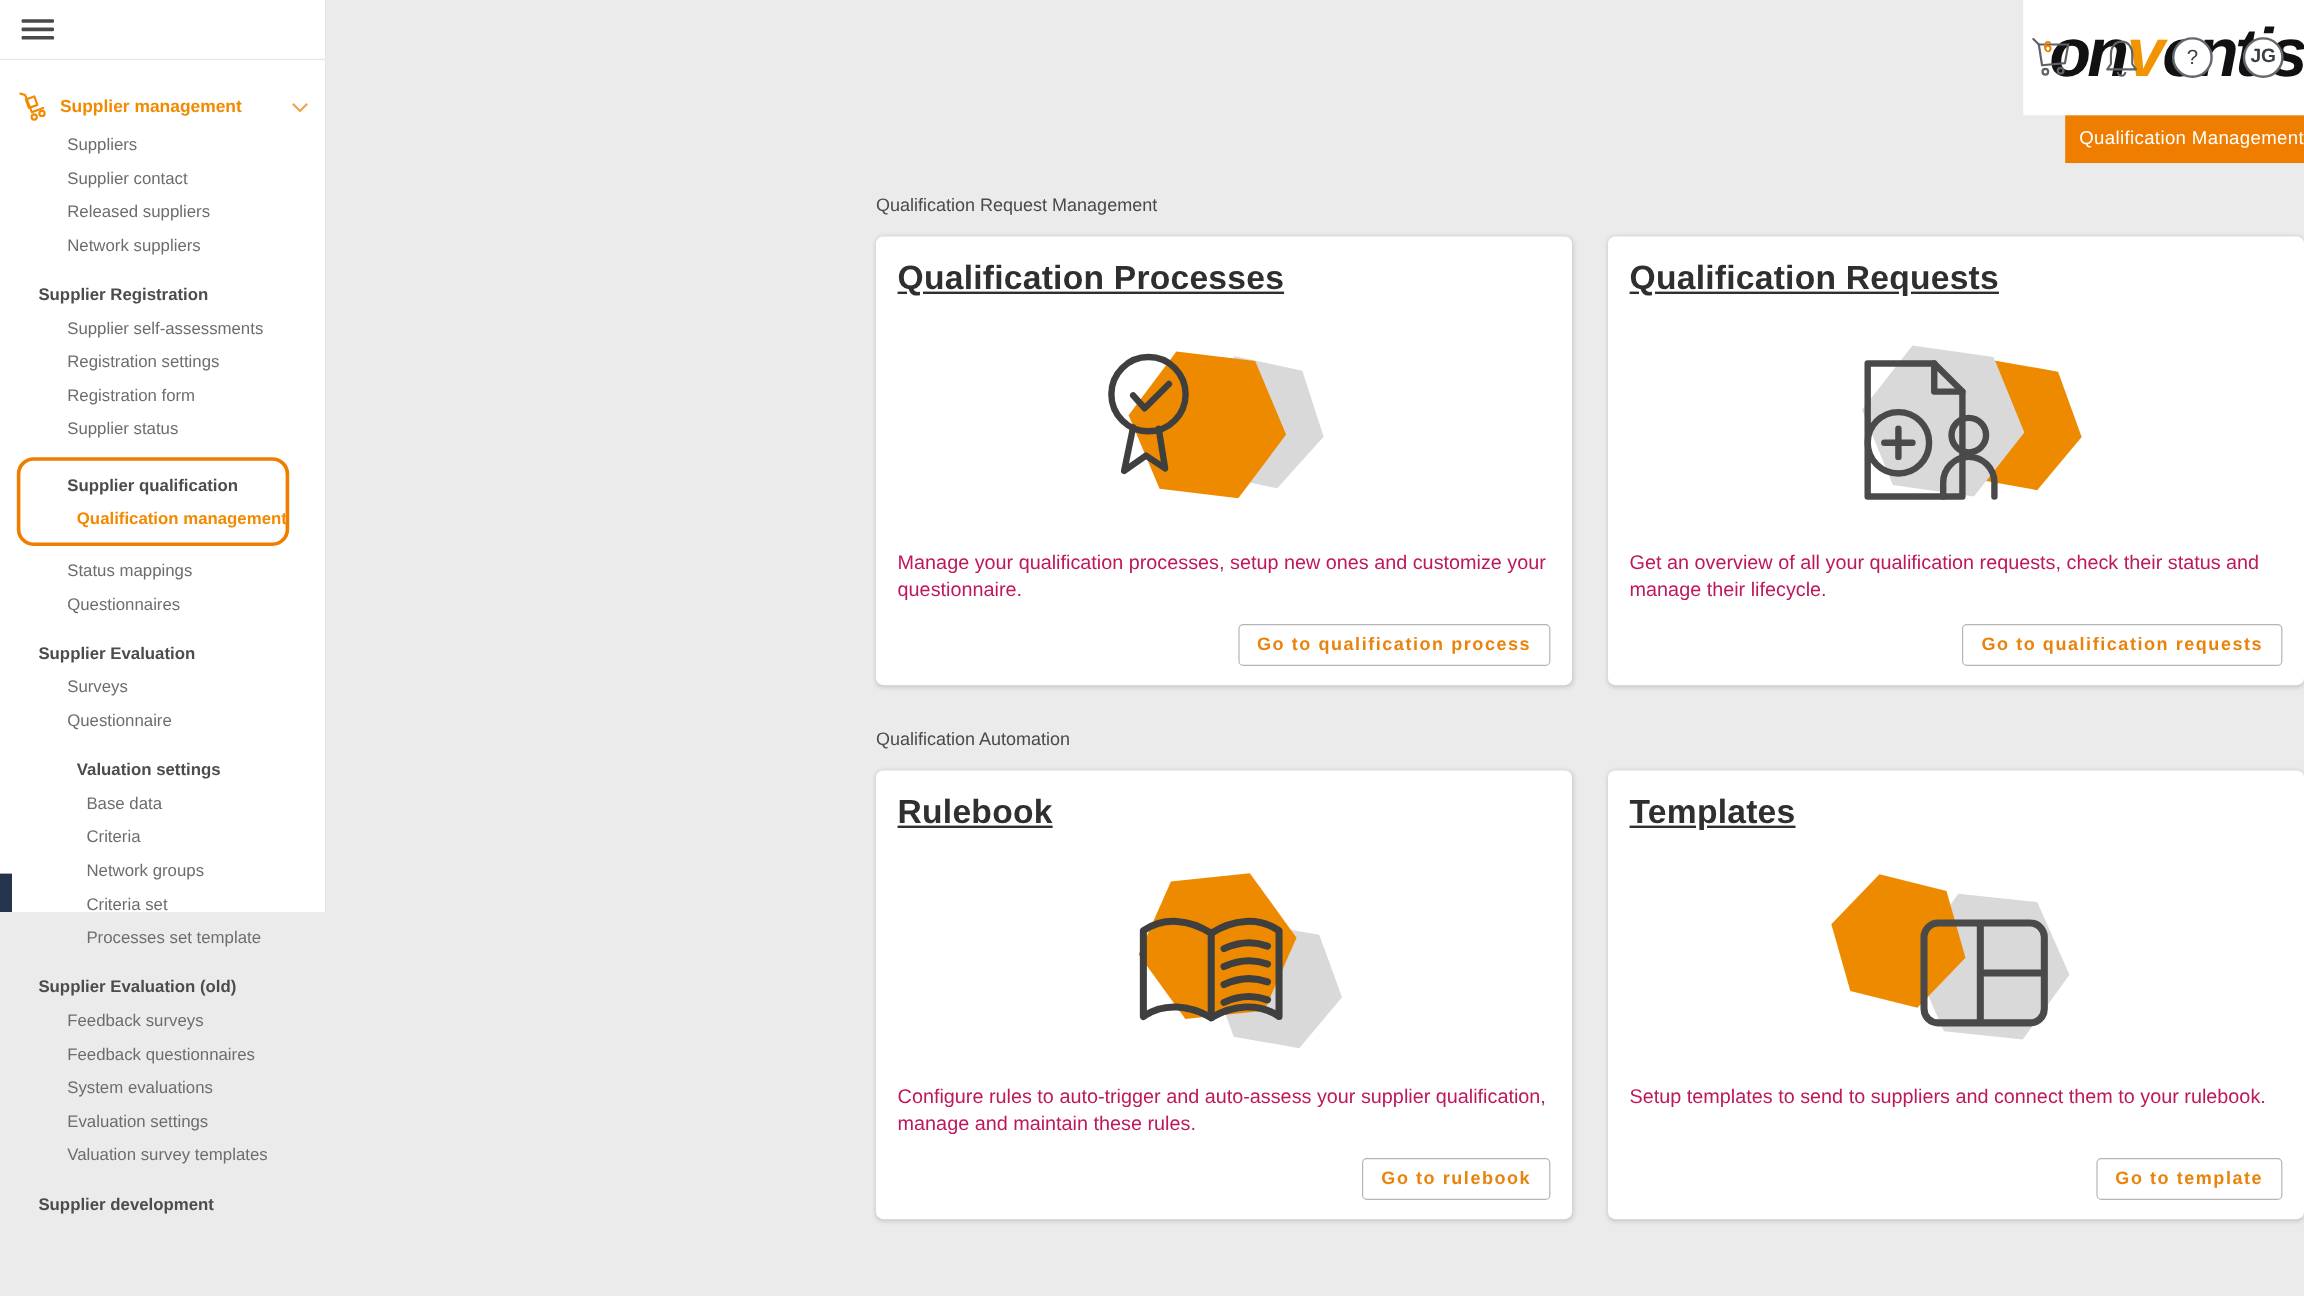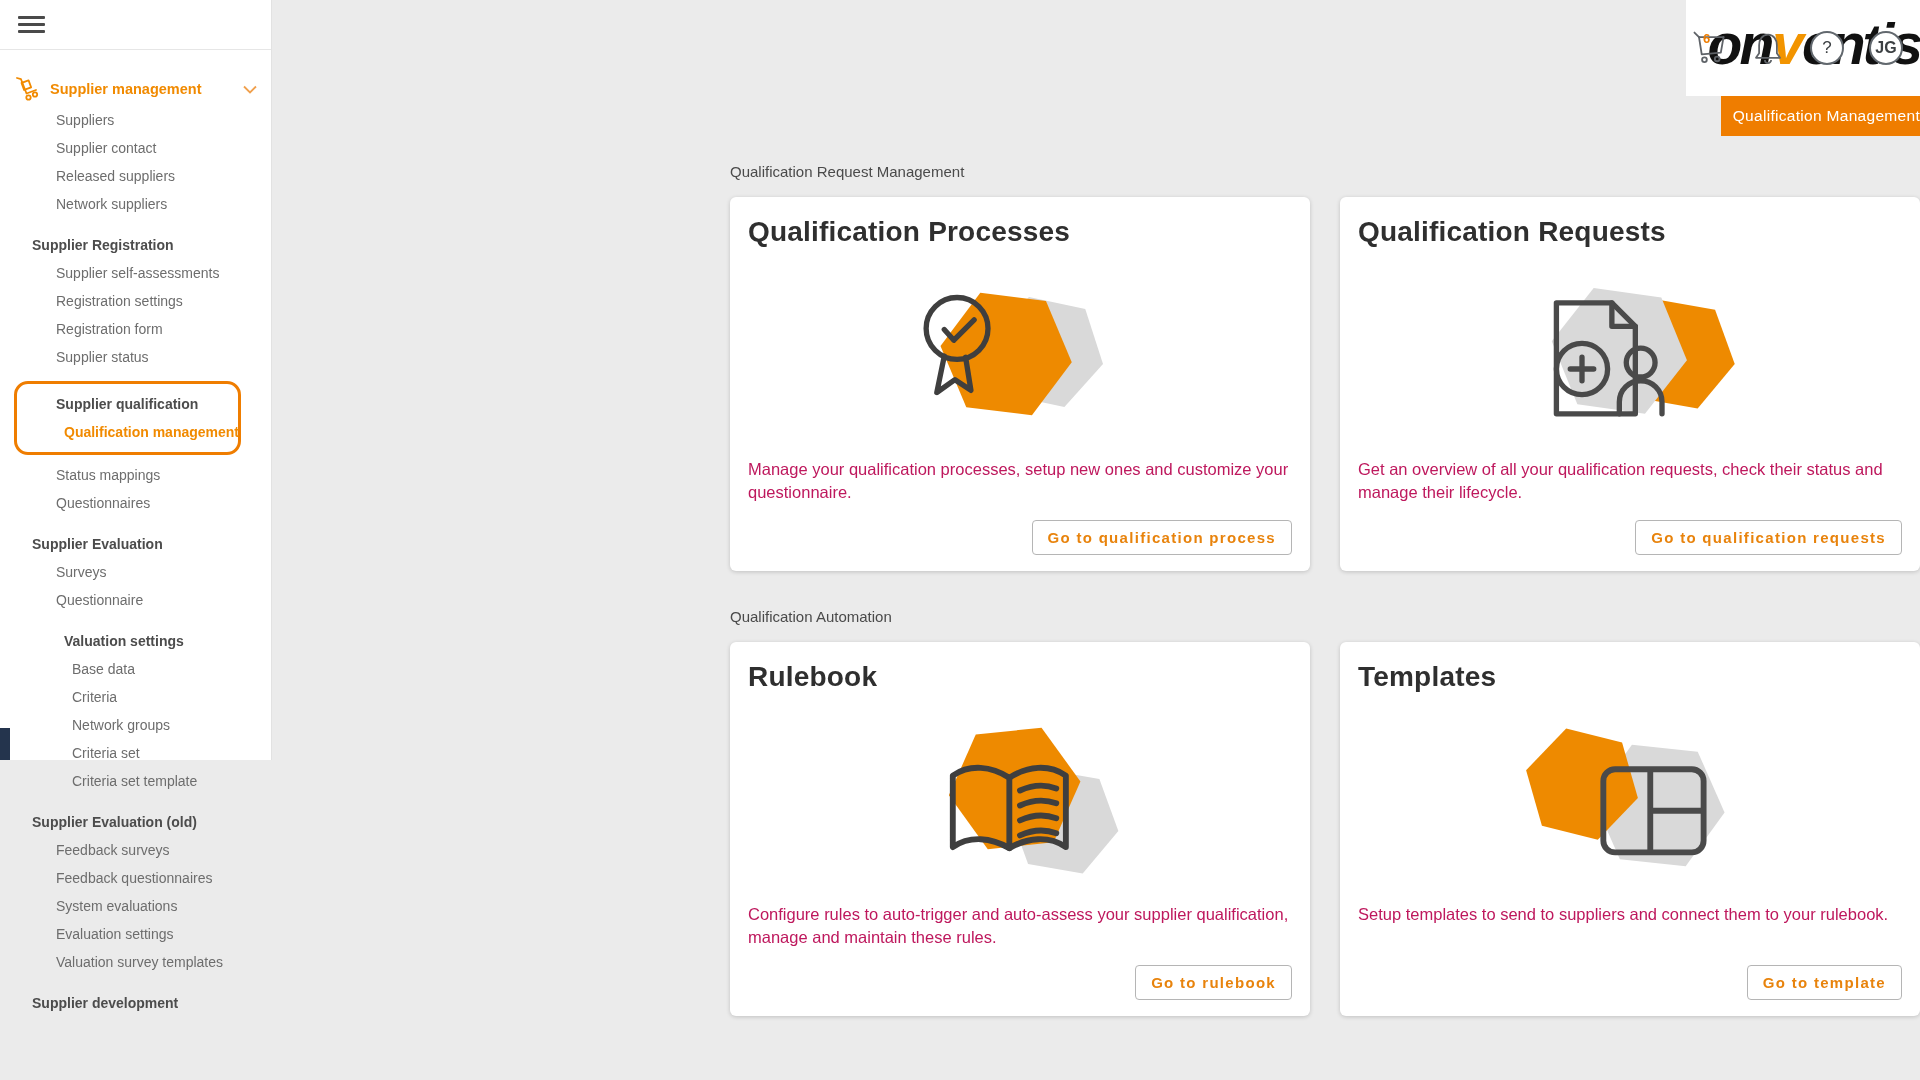--- a/index.html
+++ b/index.html
@@ -55,21 +55,21 @@
 
   .breadcrumb-bar { height:40px; background:#ef7d00; display:flex; align-items:center;
                     padding-left:12px; color:#fff; font-size:15.5px; letter-spacing:.3px; }
 
   .content { flex:1; background:#ebebeb; padding-left:230px; overflow:hidden; }
   .section-label { font-size:15px; color:#4a4a4a; margin-top:27px; }
   .cards-row { display:flex; gap:30px; margin-top:17px; }
   .card { width:580px; height:374px; background:#fff; border-radius:6px;
           box-shadow:0 1px 4px rgba(0,0,0,.18); padding:19px 18px 16px 18px;
           display:flex; flex-direction:column; }
-  .card-title { font-size:28px; font-weight:700; color:#2f2f2f; letter-spacing:.2px; }
+  .card-title { font-size:28px; font-weight:700; color:#2f2f2f; letter-spacing:.2px;text-decoration:underline; }
   .card-illustration { flex:1; display:flex; align-items:center; justify-content:center; }
   .card-desc { font-size:16.5px; line-height:23px; color:#be185d; height:48px; }
   .card-actions { display:flex; justify-content:flex-end; margin-top:14px; }
   .btn { background:#fff; border:1px solid #b5b5b5; border-radius:4px; color:#e8830c;
          font-weight:700; font-size:15px; letter-spacing:1.3px; padding:0 15px; height:35px;
          font-family:"Liberation Sans", sans-serif; cursor:pointer; }
   svg { display:block; }
 </style>
 </head>
 <body>
@@ -123,21 +123,21 @@
       <div class="nav-header">Supplier Evaluation</div>
       <div class="nav-item">Surveys</div>
       <div class="nav-item">Questionnaire</div>
 
       <div class="indent1">
         <div class="nav-header">Valuation settings</div>
         <div class="nav-item">Base data</div>
         <div class="nav-item">Criteria</div>
         <div class="nav-item">Network groups</div>
         <div class="nav-item">Criteria set</div>
-        <div class="nav-item">Criteria set template</div>
+        <div class="nav-item">Processes set template</div>
       </div>
 
       <div class="nav-header">Supplier Evaluation (old)</div>
       <div class="nav-item">Feedback surveys</div>
       <div class="nav-item">Feedback questionnaires</div>
       <div class="nav-item">System evaluations</div>
       <div class="nav-item">Evaluation settings</div>
       <div class="nav-item">Valuation survey templates</div>
 
       <div class="nav-header">Supplier development</div>

